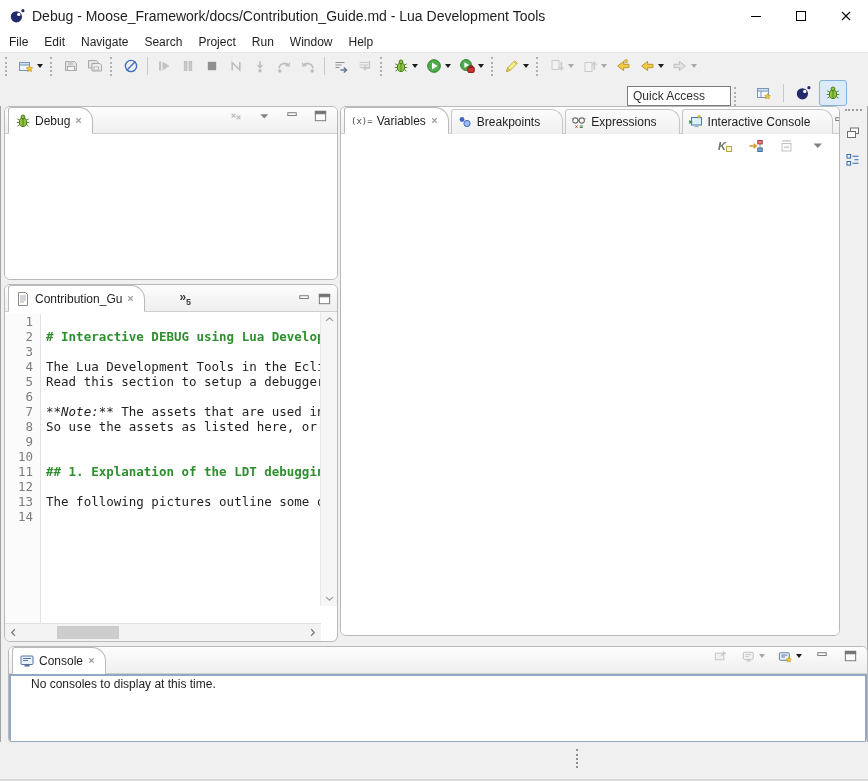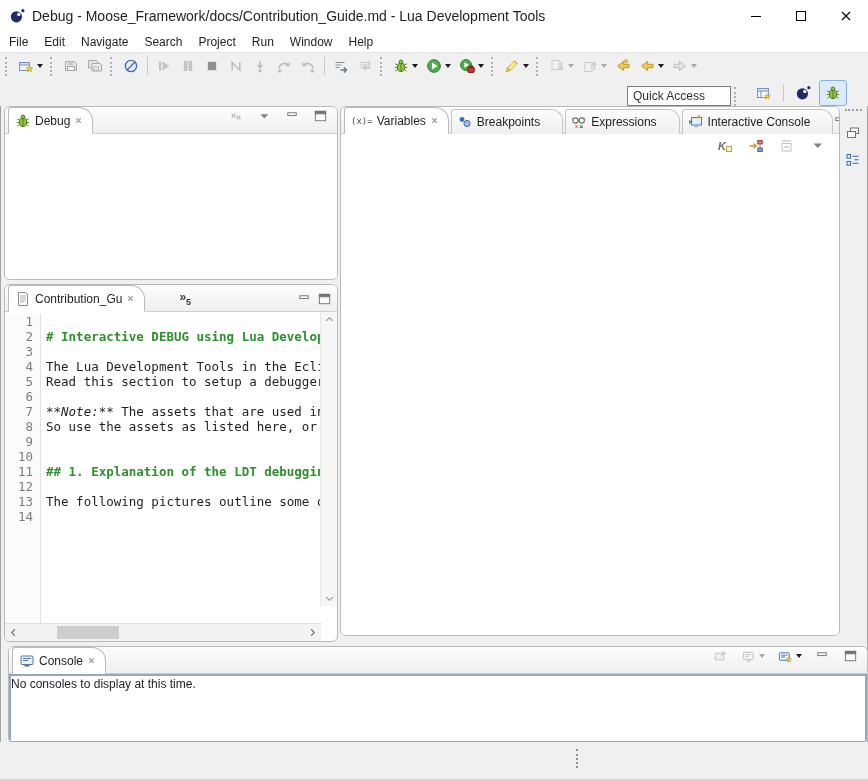--- a/index.html
+++ b/index.html
@@ -57,21 +57,21 @@
   .code.hl{background:#d9e8f8}
   .code .h{color:#2f8f2f;font-weight:bold}
   .code .i{font-style:italic}
   .ed-vscroll{position:absolute;right:0;top:0;bottom:17px;width:16px;background:#f6f6f6;border-left:1px solid #e8e8e8;display:flex;flex-direction:column;justify-content:space-between;align-items:center;padding:2px 0}
   .ed-vscroll .ico svg{width:11px;height:11px}
   .ed-hscroll{height:17px;flex:0 0 17px;background:#f3f3f3;border-top:1px solid #e0e0e0;margin-right:16px;position:relative;display:flex;align-items:center;padding:0 3px}
   .ed-hscroll .ico svg{width:11px;height:11px}
   .ed-hscroll .spacer{flex:1}
   .hthumb{position:absolute;left:52px;top:2px;bottom:2px;width:62px;background:#cdcdcd}
   
-  .console-body{flex:1;margin:0;border:2px solid #92a7c0;background:#fff;padding:1px 0;overflow:hidden}
+  .console-body{flex:1;margin:0;border:2px solid #92a7c0;background:#fff;padding:1px 20px;overflow:hidden}
   
   .rightbar{position:absolute;display:flex;flex-direction:column;align-items:center;gap:7px;padding-top:3px}
   .rb-handle{width:17px;height:2px;border-top:2px dotted #9c9c9c;margin-bottom:3px}
   .rb-btn{width:22px;height:20px;display:flex;align-items:center;justify-content:center}
   
   .statusbar{position:absolute;background:#f0f0f0}
   .statusbar::after{content:'';position:absolute;left:0;right:0;bottom:0;height:2px;background:#d8d8d8}
   .sdots{position:absolute;left:576px;top:7px;height:19px;border-left:2px dotted #8f8f8f}
   
   #debug-panel{left:4px;top:106px;width:332px;height:172px}

